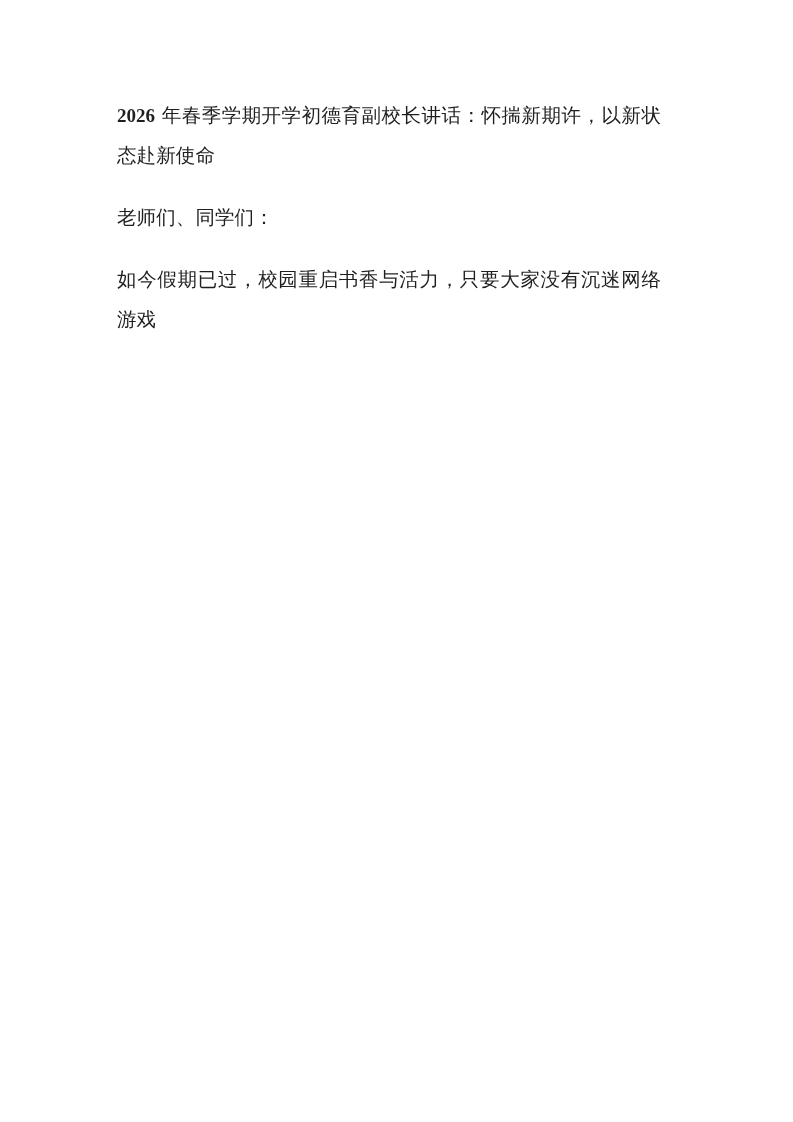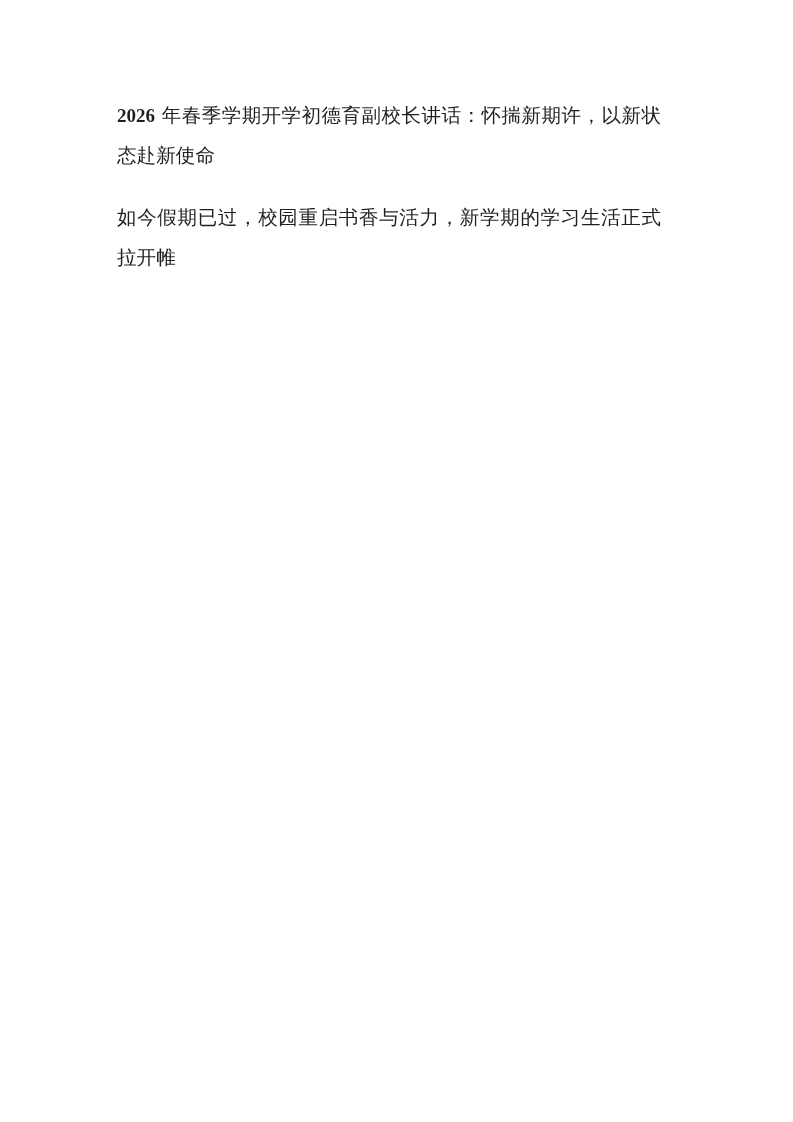--- a/index.html
+++ b/index.html
@@ -56,20 +56,21 @@
   }
 </style>
 </head>
 <body>
 
 <div class="page">
   <div class="doc-body">
 
     <p class="para title"><span class="num">2026</span> 年春季学期开学初德育副校长讲话：怀揣新期许，以新状态赴新使命</p>
 
+    <p class="para">老师们、同学们：</p>
 
 
 
 
-    <p class="para">如今假期已过，校园重启书香与活力，新学期的学习生活正式拉开帷</p>
+    <p class="para">如今假期已过，校园重启书香与活力，只要大家没有沉迷网络游戏</p>
 
   </div>
 </div>
 
 </body></html>

